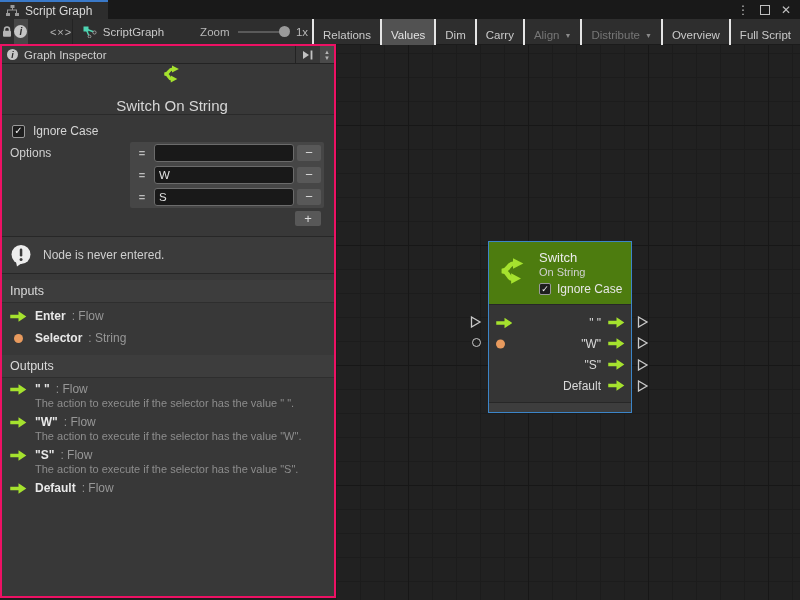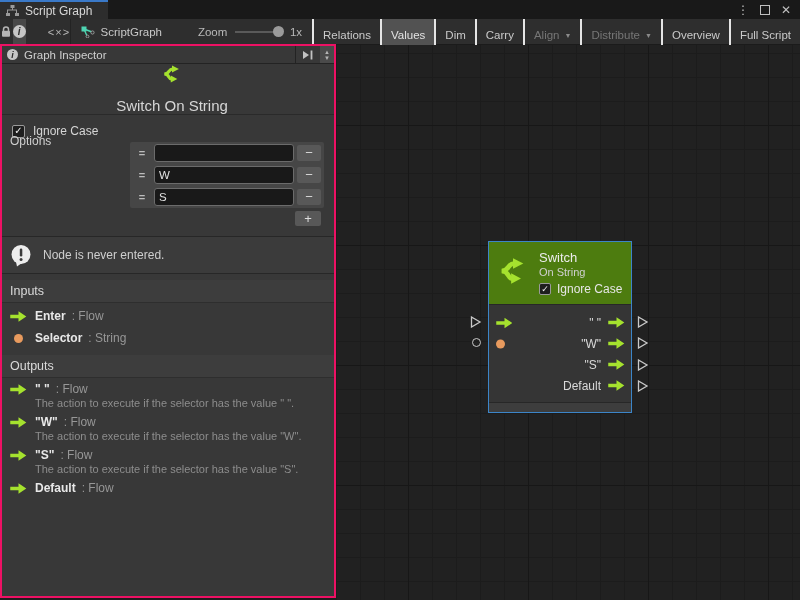--- a/index.html
+++ b/index.html
@@ -20,21 +20,21 @@
   .tbtn{display:flex;align-items:center;justify-content:center;white-space:nowrap;}
   .tb-lock{width:25px;}
   .tb-info{width:26px;background:#484848;}
   .tb-code{width:38px;margin-left:22px;color:#b8b8b8;font-size:11px;letter-spacing:1px;}
   .vsep{width:1px;background:#232323;}
   .tb-graph{display:flex;align-items:center;gap:6px;padding:0 10px;color:#c9c9c9;}
   .tb-zoomlabel{margin-left:26px;align-self:center;color:#b9b9b9;}
   .slider{width:92px;height:100%;position:relative;margin-left:8px;}
   .slider .track{position:absolute;left:0;right:0;top:12px;height:2px;background:#5a5a5a;}
   .slider .handle{position:absolute;right:-2px;top:7px;width:11px;height:11px;border-radius:50%;background:#9a9a9a;}
-  .tb-zoomval{margin-left:8px;align-self:center;color:#b9b9b9;margin-right:10px;}
+  .tb-zoomval{margin-left:8px;align-self:center;color:#b9b9b9;margin-right:4px;}
   .gbtn{padding:16px 9px;border-left:2px solid #e5e5e5;color:#cacaca;}
   .gbtn.active{background:#525252;color:#e2e2e2;}
   .gbtn.disabled{color:#767676;}
   .dd{font-size:7px;margin-left:5px;color:#8a8a8a;}
   .info-circ{width:13px;height:13px;border-radius:50%;background:#c6c6c6;color:#2c2c2c;font-size:10px;font-weight:bold;font-style:italic;display:flex;align-items:center;justify-content:center;}
   
   .canvas{position:absolute;left:336px;top:45px;width:464px;height:555px;background-color:#212121;
     background-image:
       linear-gradient(90deg,#171717 1px,transparent 1px),
       linear-gradient(#171717 1px,transparent 1px),
@@ -63,21 +63,21 @@
   
   .inspector{position:absolute;left:0;top:44px;width:336px;height:554px;box-sizing:border-box;border:2px solid #ed1164;background:#383838;color:#cfcfcf;overflow:hidden;}
   .insp-header{height:17px;display:flex;align-items:center;border-bottom:1px solid #232323;font-size:11.5px;color:#cfcfcf;}
   .insp-header .info-circ{width:11px;height:11px;font-size:9px;margin-left:5px;flex:none;}
   .insp-header .ttl{margin-left:6px;flex:1;}
   .dock-btn{width:24px;height:100%;border-left:1px solid #232323;display:flex;align-items:center;justify-content:center;}
   .scrub{width:14px;height:100%;background:#4a4a4a;display:flex;flex-direction:column;align-items:center;justify-content:center;font-size:6px;color:#b5b5b5;line-height:6px;}
   .insp-title{height:50px;border-bottom:1px solid #2a2a2a;display:flex;align-items:center;padding-left:8px;gap:13px;font-size:15px;color:#d6d6d6;flex-direction:column;}
   .insp-settings{height:121px;position:relative;box-sizing:border-box;padding-top:8px;}
   .ignore-row{display:flex;align-items:center;gap:8px;padding-left:10px;height:16px;font-size:12px;color:#d6d6d6;}
-  .options-label{position:absolute;left:8px;top:19px;font-size:12px;color:#cfcfcf;}
+  .options-label{position:absolute;left:8px;top:31px;font-size:12px;color:#cfcfcf;}
   .opt-box{position:absolute;left:128px;top:27px;width:194px;background:#464646;border-radius:2px;}
   .opt-row{display:flex;align-items:center;height:22px;}
   .drag{width:24px;text-align:center;color:#bdbdbd;font-size:11px;font-weight:bold;flex:none;}
   .opt-field{flex:1;height:16px;background:#191919;border:1px solid #6b6b6b;border-radius:3px;color:#e2e2e2;font-size:11.5px;padding:0 4px;outline:none;min-width:0;font-family:"Liberation Sans",sans-serif;}
   .mini-btn{width:24px;height:16px;background:#585858;border:none;border-radius:2px;color:#dddddd;font-size:13px;line-height:14px;margin:0 3px;display:flex;align-items:center;justify-content:center;padding:0;font-family:"Liberation Sans",sans-serif;cursor:default;}
   .add-row{position:absolute;left:128px;top:96px;width:194px;display:flex;justify-content:flex-end;}
   .add-btn{width:26px;height:15px;}
   .warning{height:38px;box-sizing:border-box;border-top:1px solid #272727;border-bottom:1px solid #272727;background:#3b3b3b;display:flex;align-items:center;gap:10px;padding-left:8px;font-size:12px;color:#cfcfcf;}
   .sec-gap{height:6px;}
   .sec-header{height:22px;line-height:22px;padding-left:8px;font-size:12.5px;color:#dadada;background:#3d3d3d;border-bottom:1px solid #2e2e2e;}

